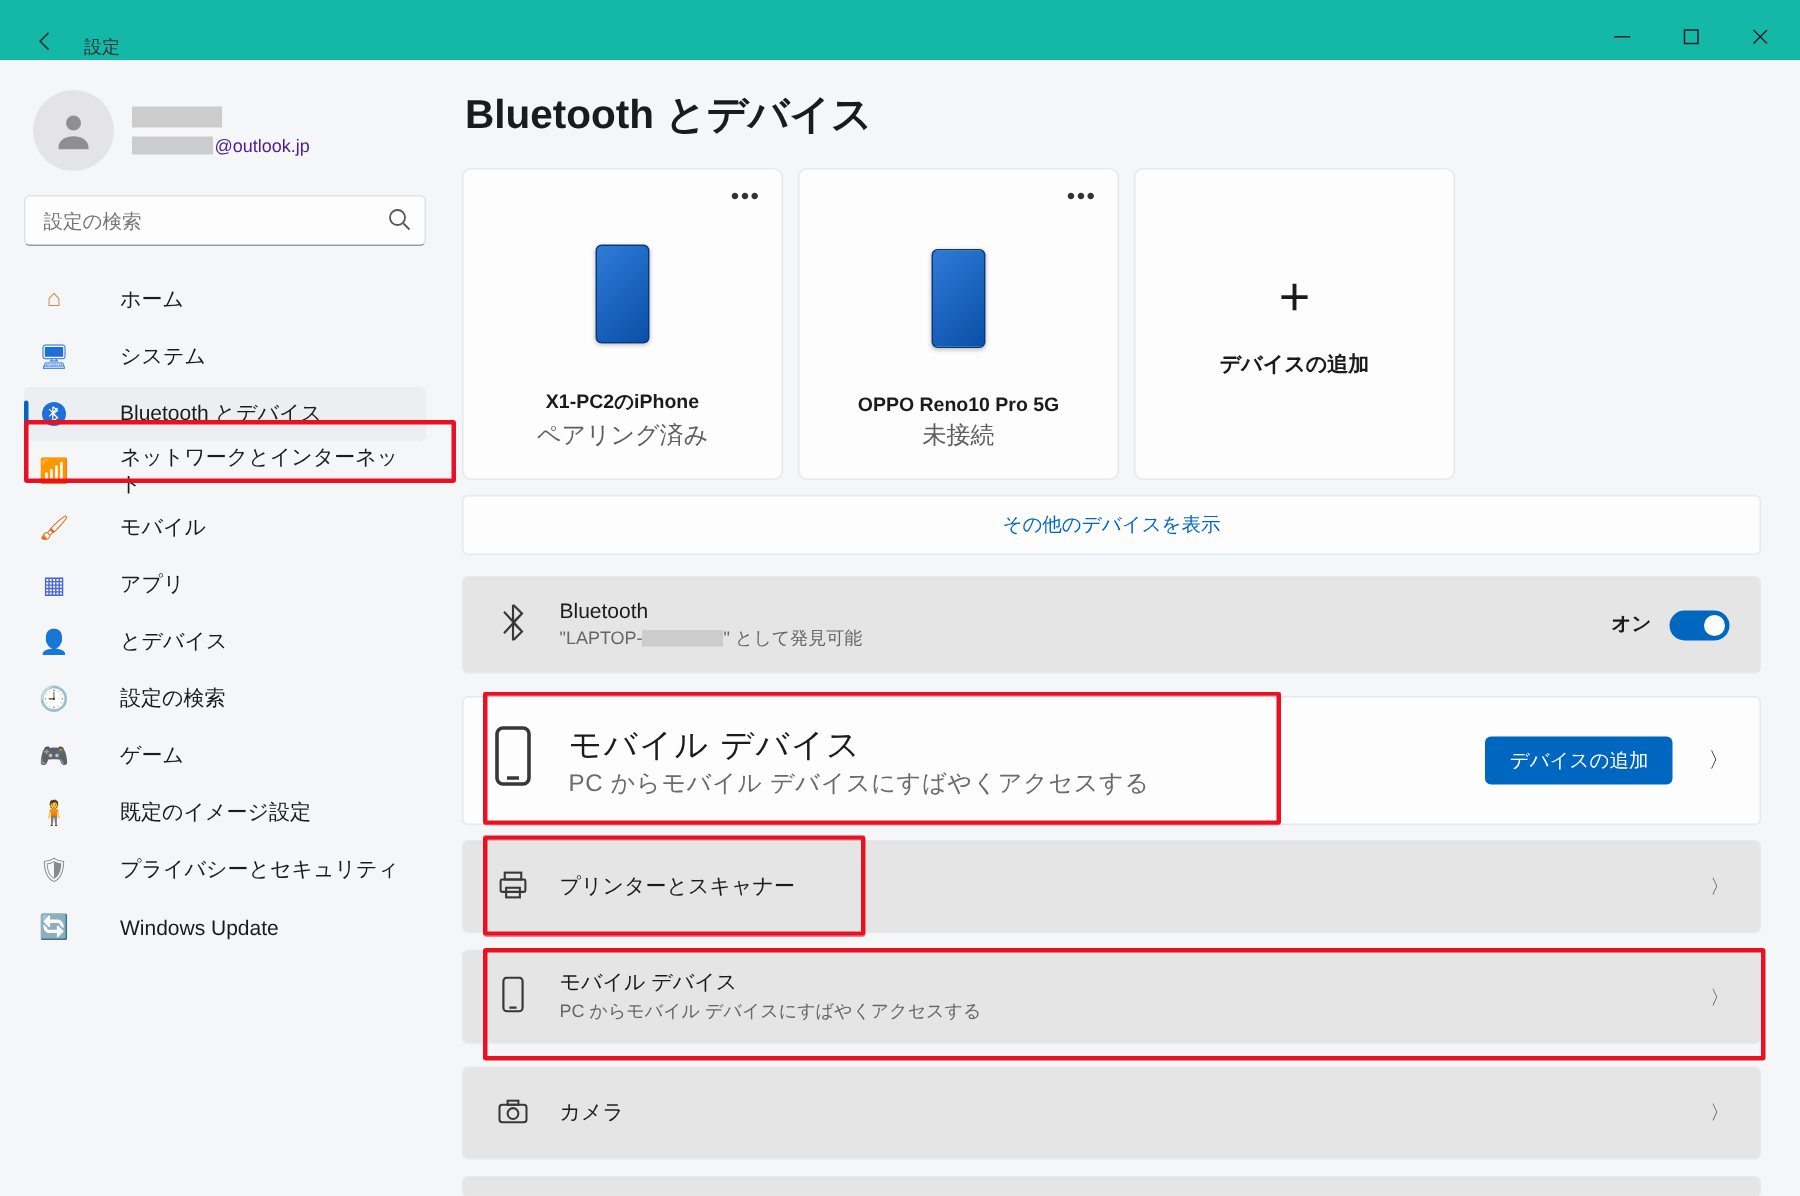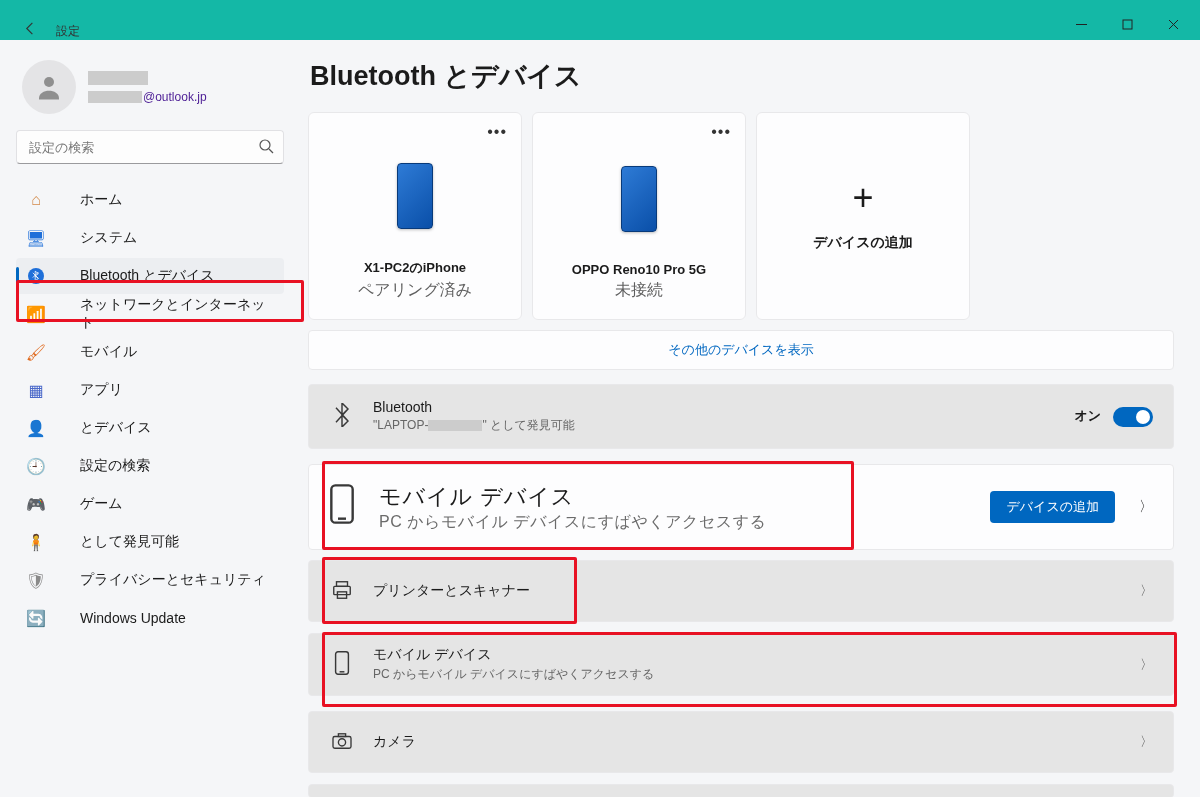--- a/index.html
+++ b/index.html
@@ -233,21 +233,21 @@
       <div class="nav-item">
           <span class="nicon ic-time">🕘</span>
           <span class="label">設定の検索</span>
         </div>
       <div class="nav-item">
           <span class="nicon ic-game">🎮</span>
           <span class="label">ゲーム</span>
         </div>
       <div class="nav-item">
           <span class="nicon ic-access">🧍</span>
-          <span class="label">として発見可能</span>
+          <span class="label">既定のイメージ設定</span>
         </div>
       <div class="nav-item">
           <span class="nicon ic-priv">🛡</span>
           <span class="label">プライバシーとセキュリティ</span>
         </div>
       <div class="nav-item">
           <span class="nicon ic-upd">🔄</span>
           <span class="label">Windows Update</span>
         </div>
     </div>

